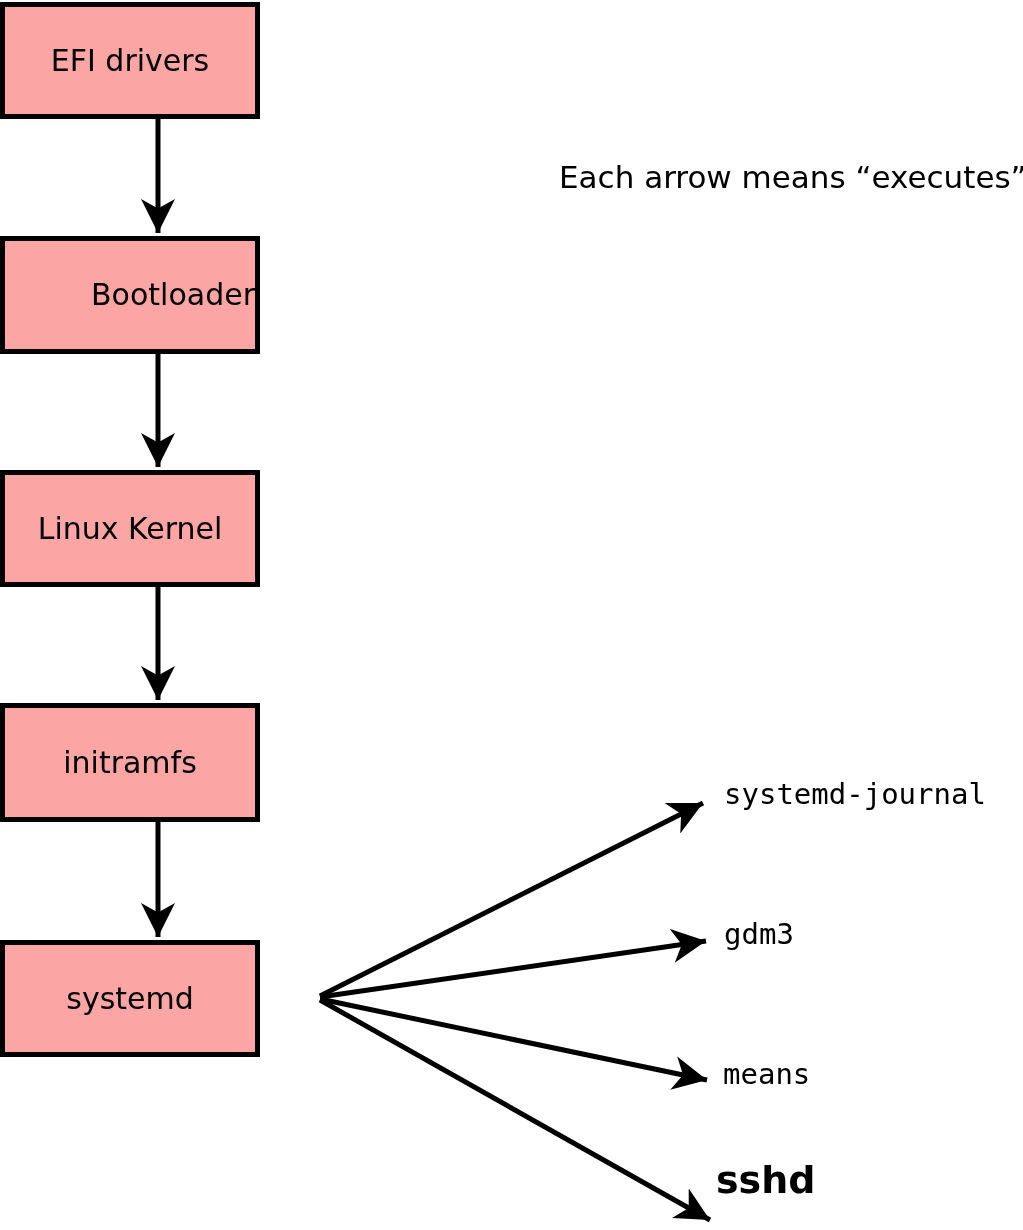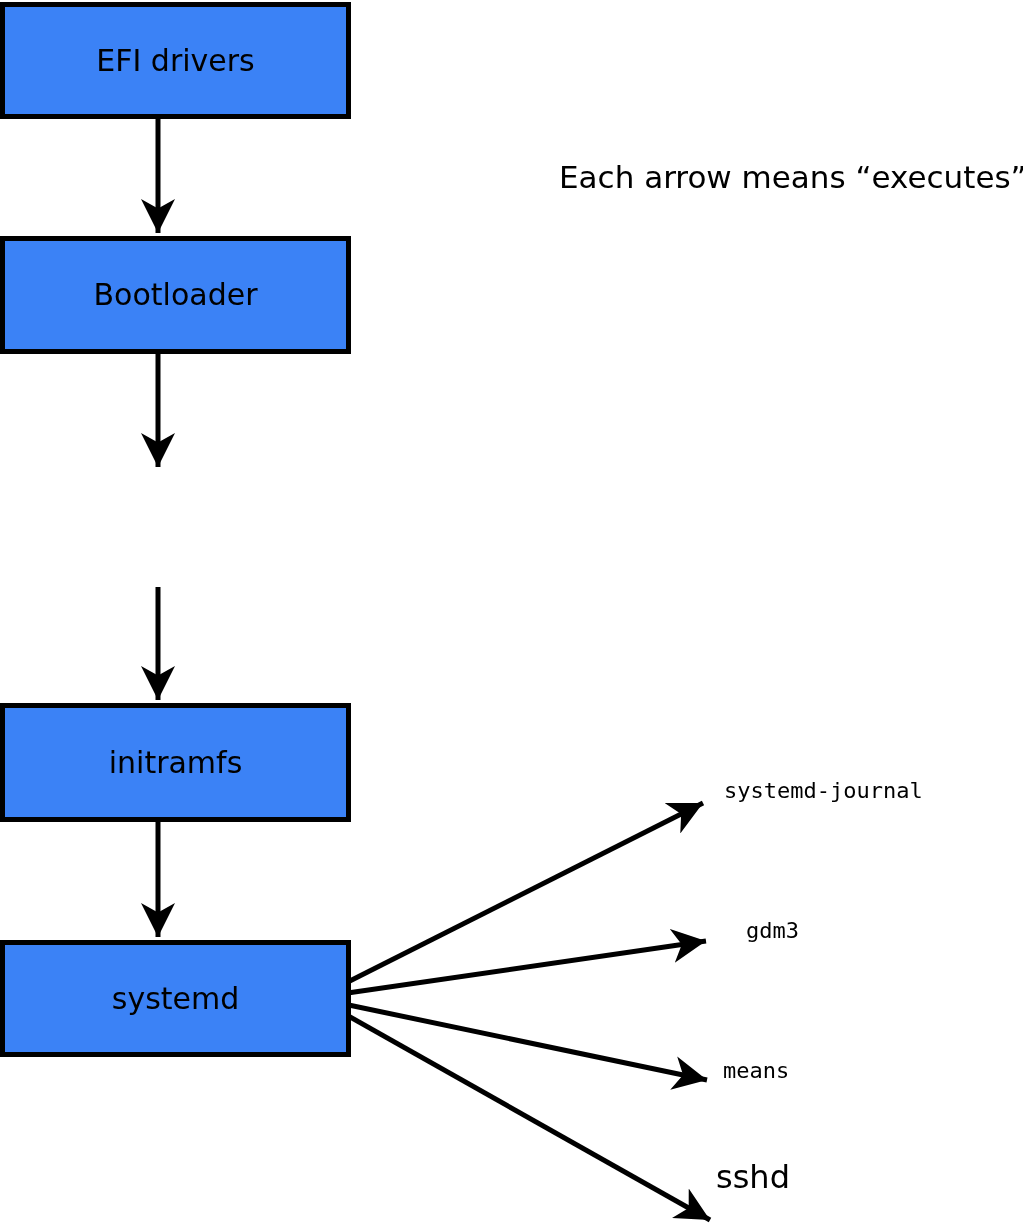--- a/index.html
+++ b/index.html
@@ -9,52 +9,53 @@
     overflow: hidden;
     position: relative;
     font-family: "DejaVu Sans", sans-serif;
     color: #000000;
   }
   .canvas { position: absolute; left: 0; top: 0; width: 1023px; height: 1230px; }
   .arrows-layer { position: absolute; left: 0; top: 0; }
   .node-box {
     position: absolute;
     left: 0;
-    width: 351px;
+    width: 260px;
     box-sizing: border-box;
     border: 5px solid #000000;
-    background: #3b82f6;
+    background: #fca5a5;
     display: flex;
     align-items: center;
     justify-content: center;
     font-size: 30px;
     line-height: 1;
   }
   .box-efi        { top: 2px;   height: 117px; }
-  .box-bootloader { top: 236px; height: 118px; }
+  .box-bootloader { top: 236px; height: 118px; justify-content: flex-end; }
   .box-kernel     { top: 470px; height: 117px; }
   .box-initramfs  { top: 703px; height: 119px; }
   .box-systemd    { top: 940px; height: 117px; }
   .proc-label {
     position: absolute;
     font-family: "DejaVu Sans Mono", monospace;
-    font-size: 22px;
+    font-size: 29px;
     line-height: 1;
     white-space: nowrap;
   }
   .lbl-journal { left: 724px; top: 780px; }
-  .lbl-gdm3    { left: 724px; top: 920px; margin-left: 22px; }
+  .lbl-gdm3    { left: 724px; top: 920px; }
   .lbl-getty   { left: 723px; top: 1060px; }
   .lbl-sshd {
     position: absolute;
     left: 716px; top: 1161px;
     font-family: "DejaVu Sans", sans-serif;
-    font-size: 32px;
+    font-size: 38px;
     line-height: 1;
     white-space: nowrap;
+    font-weight: bold;
   }
   .annotation {
     position: absolute;
     left: 559px; top: 162px;
     font-size: 31px;
     line-height: 1;
     white-space: nowrap;
   }
 </style>
 </head>
@@ -79,20 +80,23 @@
     <line x1="320" y1="999" x2="707" y2="1080" stroke="#000000" stroke-width="5" marker-end="url(#ah)"></line>
     <line x1="320" y1="1000" x2="710" y2="1220" stroke="#000000" stroke-width="5" marker-end="url(#ah)"></line>
   </svg>
 
   <div class="node-box box-efi">
     <span>EFI drivers</span>
   </div>
   <div class="node-box box-bootloader">
     <span>Bootloader</span>
   </div>
+  <div class="node-box box-kernel">
+    <span>Linux Kernel</span>
+  </div>
   <div class="node-box box-systemd">
     <span>systemd</span>
   </div>
   <div class="node-box box-initramfs">
     <span>initramfs</span>
   </div>
 
   <div class="proc-label lbl-journal">systemd-journal</div>
   <div class="proc-label lbl-gdm3">gdm3</div>
   <div class="proc-label lbl-getty">means</div>

